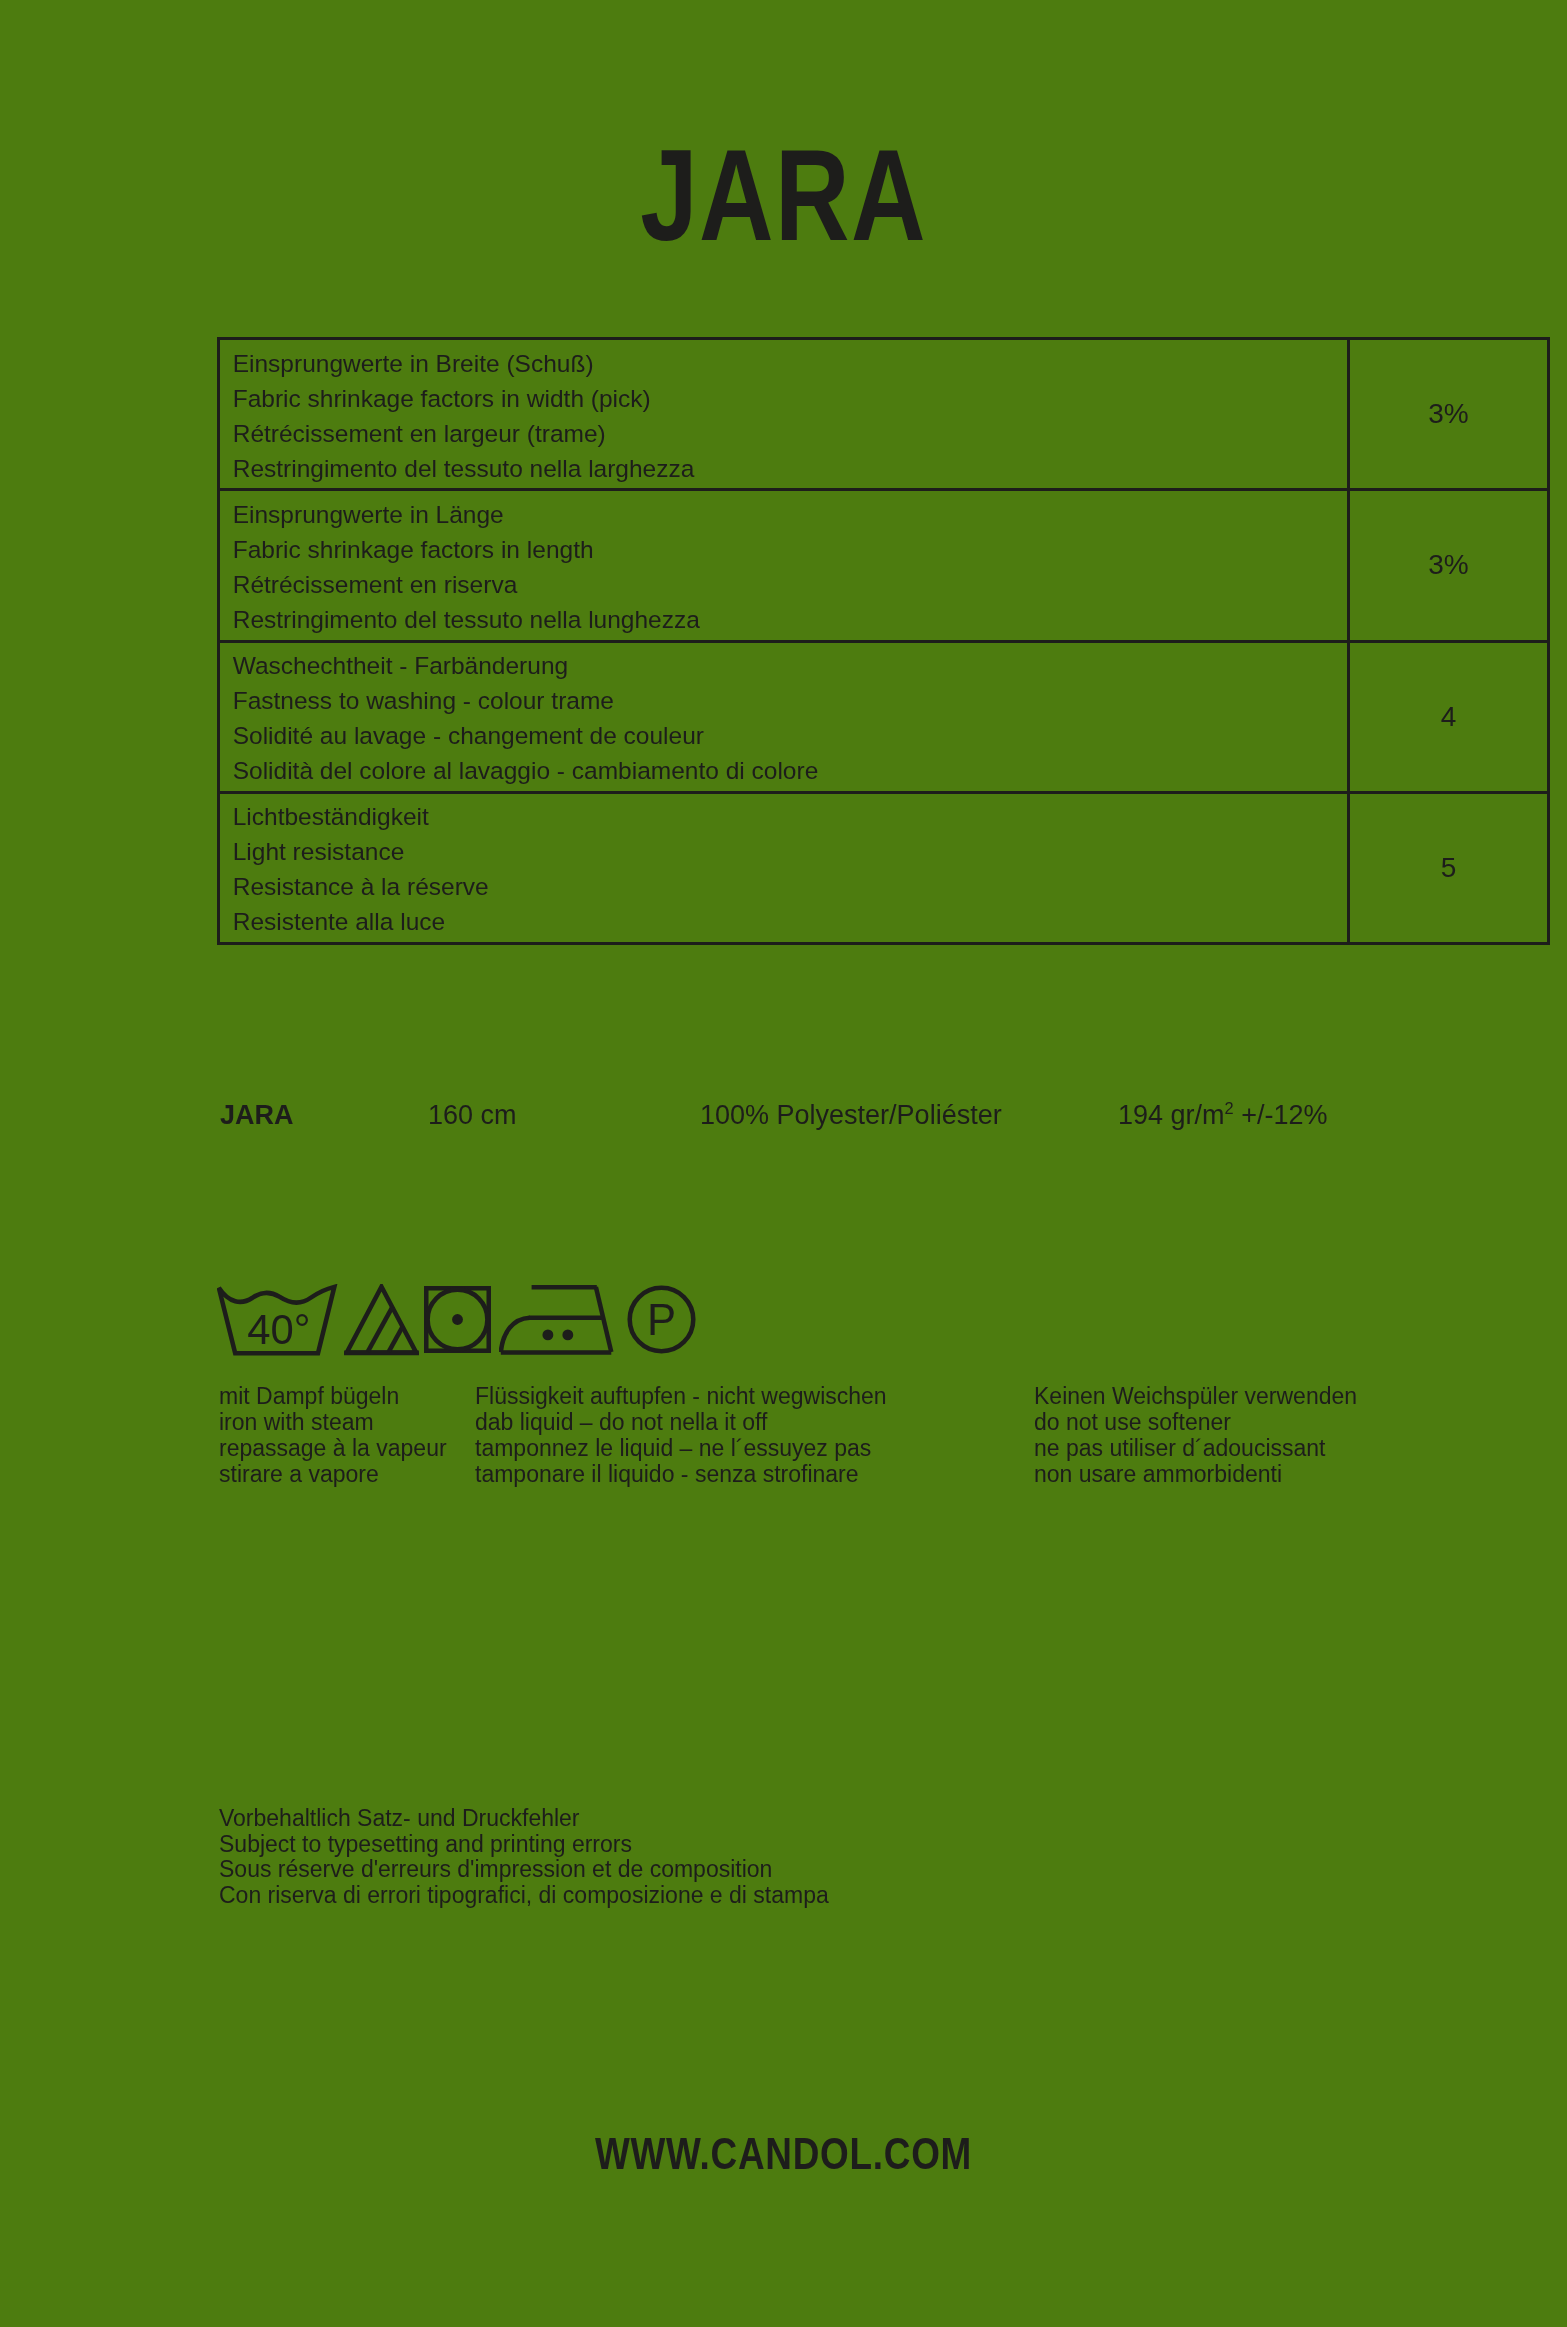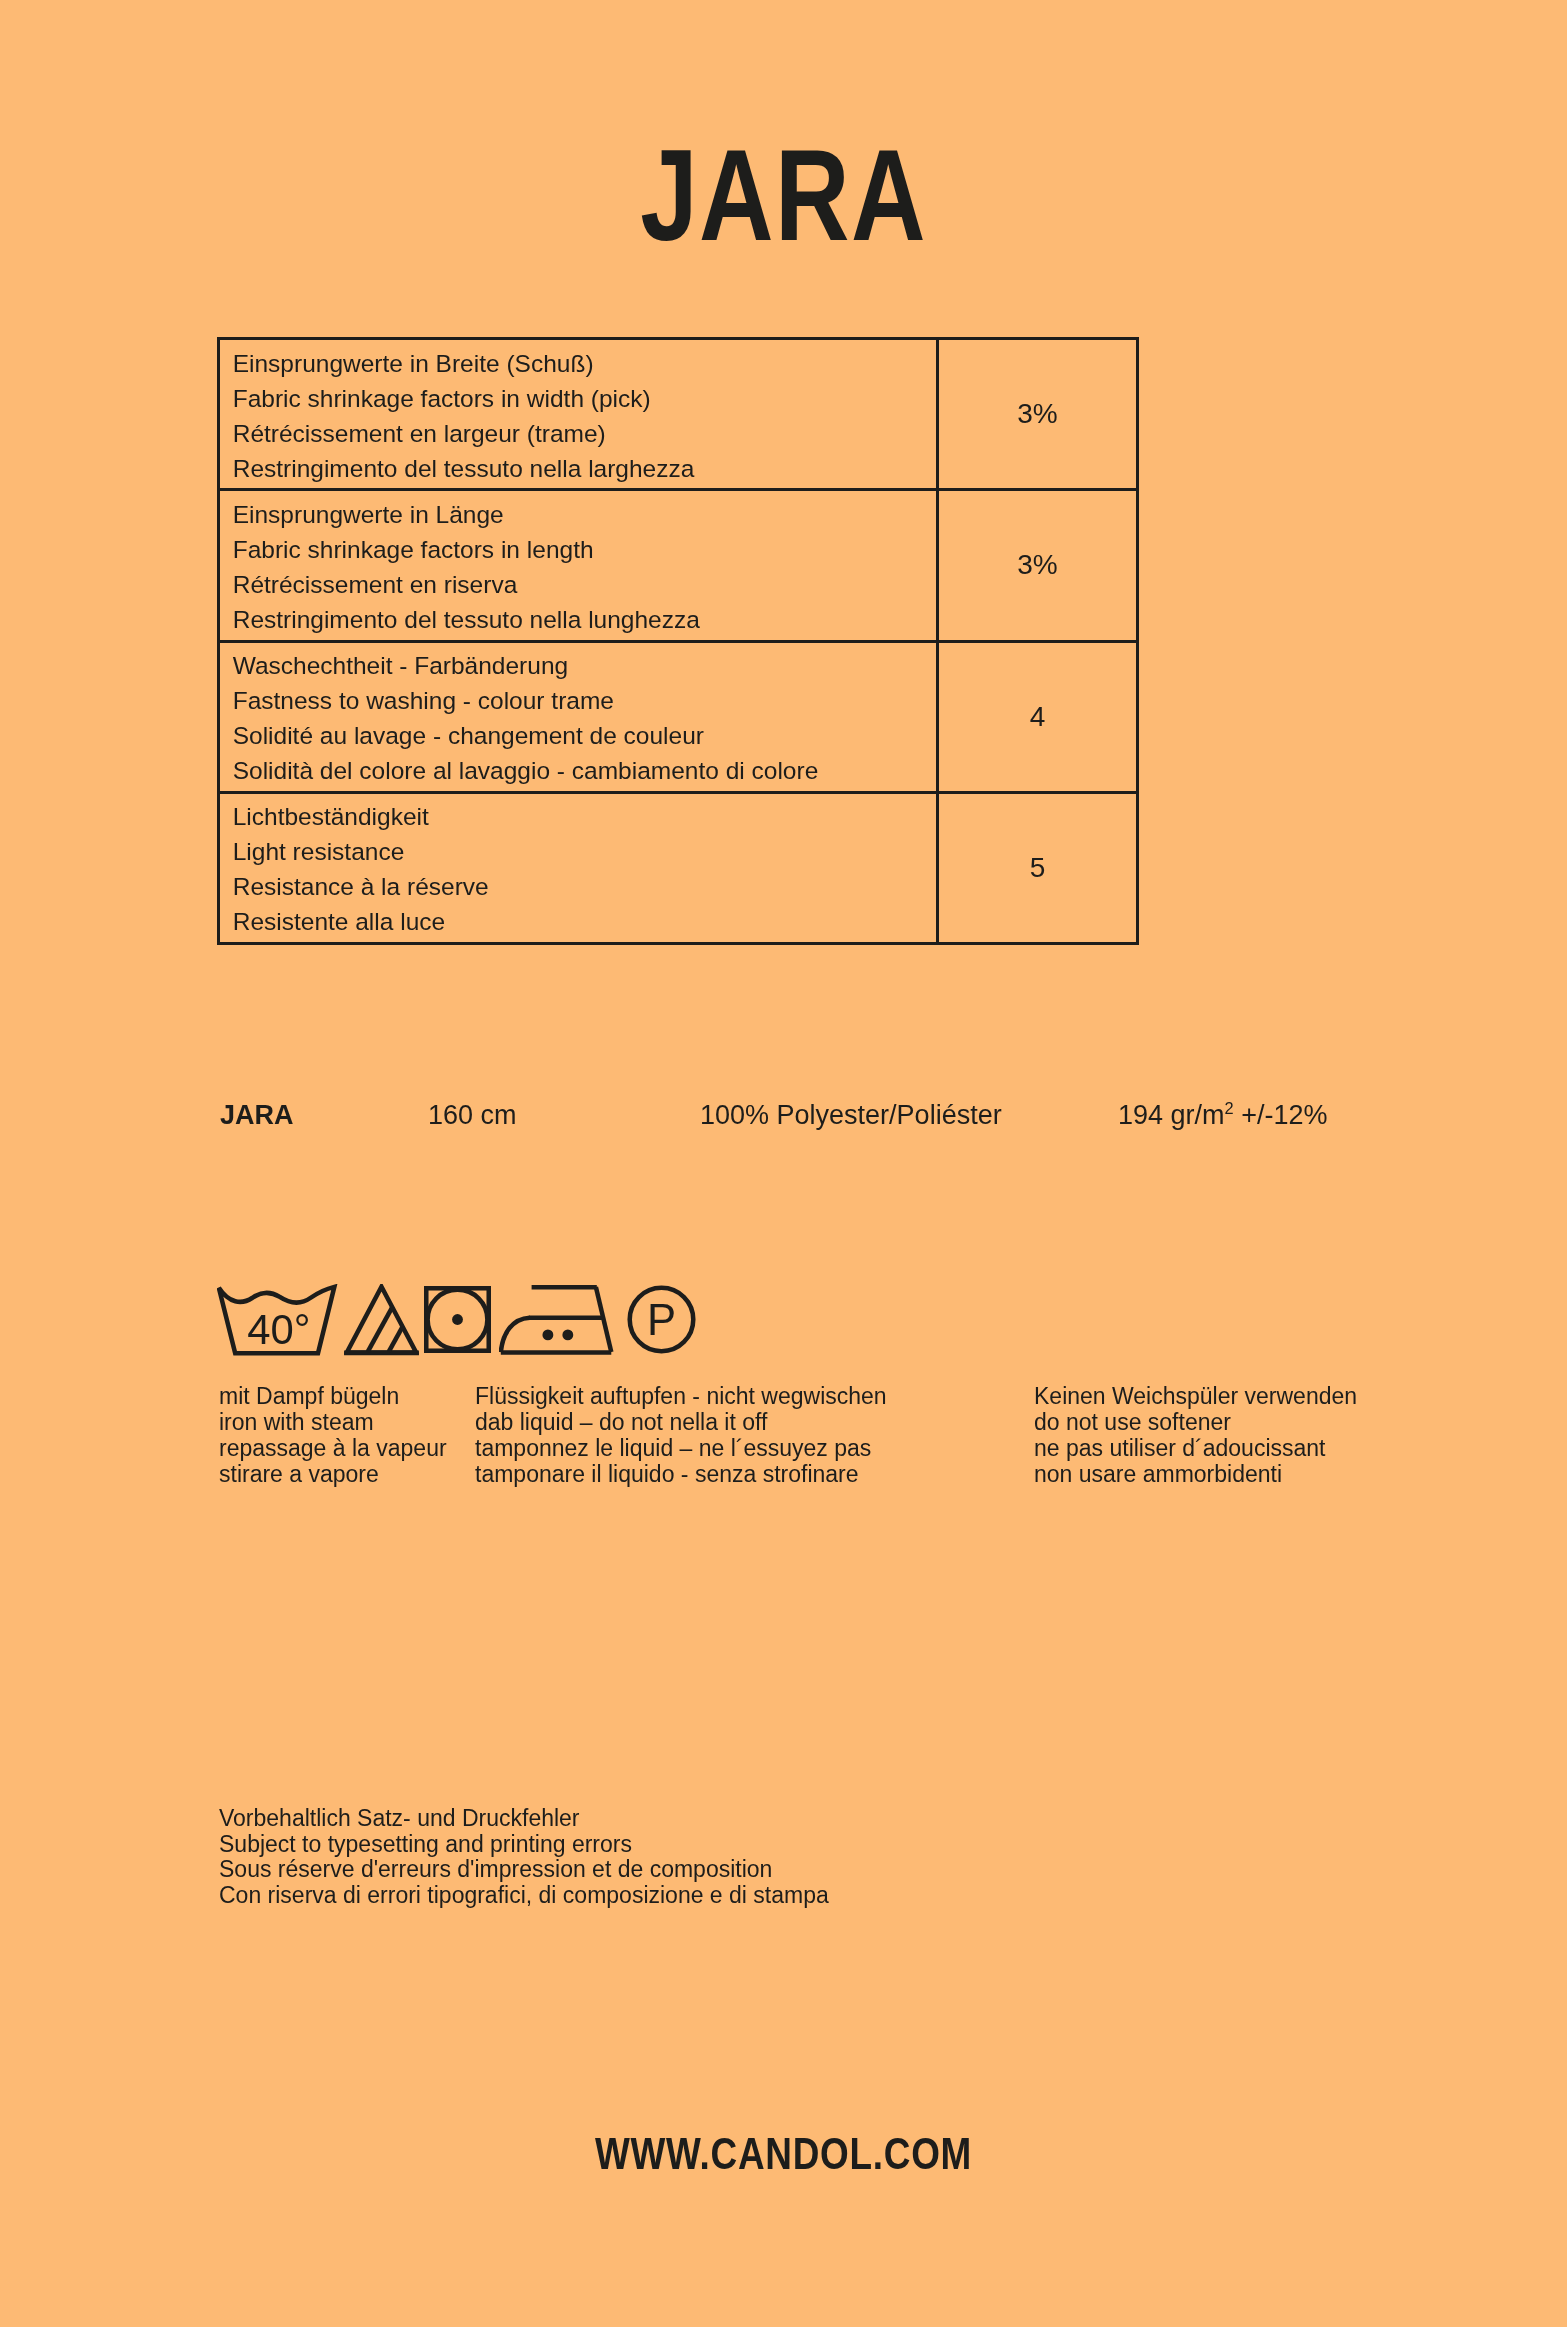--- a/index.html
+++ b/index.html
@@ -1,27 +1,27 @@
 <!DOCTYPE html>
 <html style="font-size:14.5px"><head>
 <meta charset="utf-8">
 <style>
   html,body{margin:0;padding:0;background:#fff;}
   .page{
-    position:relative;width:1567px;height:2327px;background:#fdba74;
+    position:relative;width:1567px;height:2327px;background:#4d7c0f;
     font-family:"Liberation Sans",sans-serif;color:#1d1d1b;overflow:hidden;
   }
   .title{
     position:absolute;top:131px;left:0;width:100%;text-align:center;
     font-size:129px;line-height:129px;font-weight:bold;letter-spacing:1.8px;
     transform:scaleX(0.80);transform-origin:50% 50%;white-space:nowrap;
   }
   
   .spec-table{
-    position:absolute;left:217px;top:337px;width:922px;height:608px;
+    position:absolute;left:217px;top:337px;width:1333px;height:608px;
     border:3.6px solid #1d1d1b;box-sizing:border-box;display:flex;flex-direction:column;
   }
   .spec-row{flex:1 1 0;display:flex;border-top:3.6px solid #1d1d1b;min-height:0;}
   .spec-row:first-child{border-top:none;}
   .spec-cell-text{flex:1;padding:5.5px 9px 0 12.7px;font-size:24.5px;line-height:35px;overflow:hidden;}
   .spec-line{display:block;white-space:nowrap;}
   .spec-cell-value{
     width:200px;flex:0 0 200px;border-left:3.6px solid #1d1d1b;box-sizing:border-box;
     display:flex;align-items:center;justify-content:center;font-size:28px;
   }

